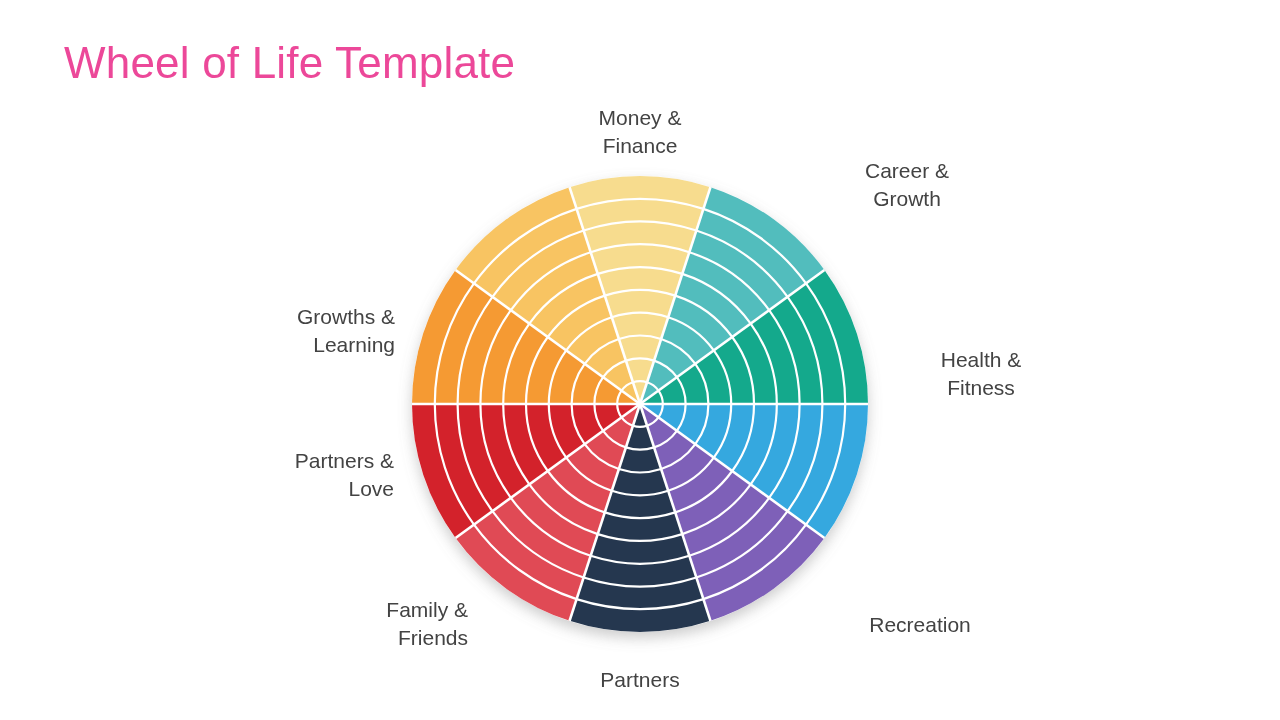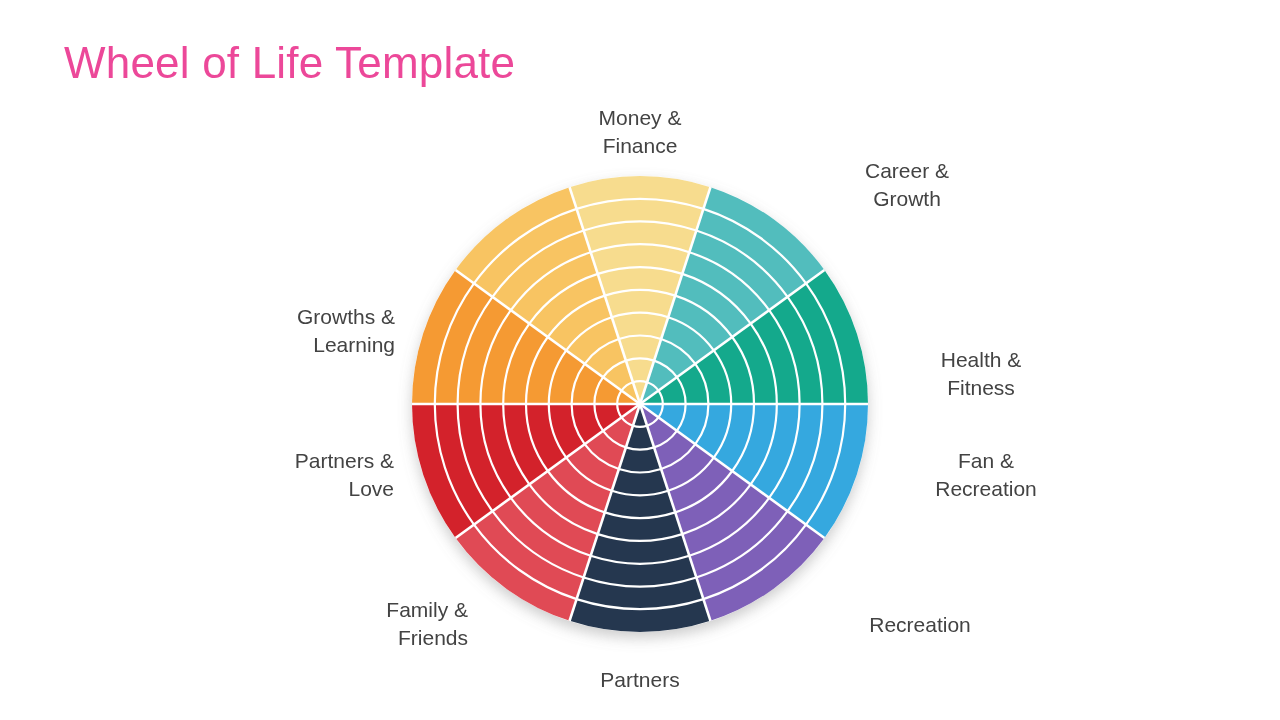--- a/index.html
+++ b/index.html
@@ -197,22 +197,20 @@
 
     <div class="wheel-label align-center" style="left:560px; top:104px; width:160px;">Money &amp;
 Finance</div>
 
     <div class="wheel-label align-left" style="left:812px; top:157px; width:190px;">Career &amp;
 Growth</div>
 
     <div class="wheel-label align-left" style="left:886px; top:303px; width:190px;margin-top:43px;">Health &amp;
 Fitness</div>
 
-    <div class="wheel-label align-left" style="left:886px; top:447px; width:200px;">Fan &amp;
-Recreation</div>
 
     <div class="wheel-label align-left" style="left:810px; top:611px; width:220px;">Recreation</div>
 
     <div class="wheel-label align-center" style="left:540px; top:666px; width:200px;">Partners</div>
 
     <div class="wheel-label align-right" style="left:288px; top:596px; width:180px;">Family &amp;
 Friends</div>
 
     <div class="wheel-label align-right" style="left:210px; top:447px; width:184px;text-align:right;">Partners &amp;
 Love</div>

